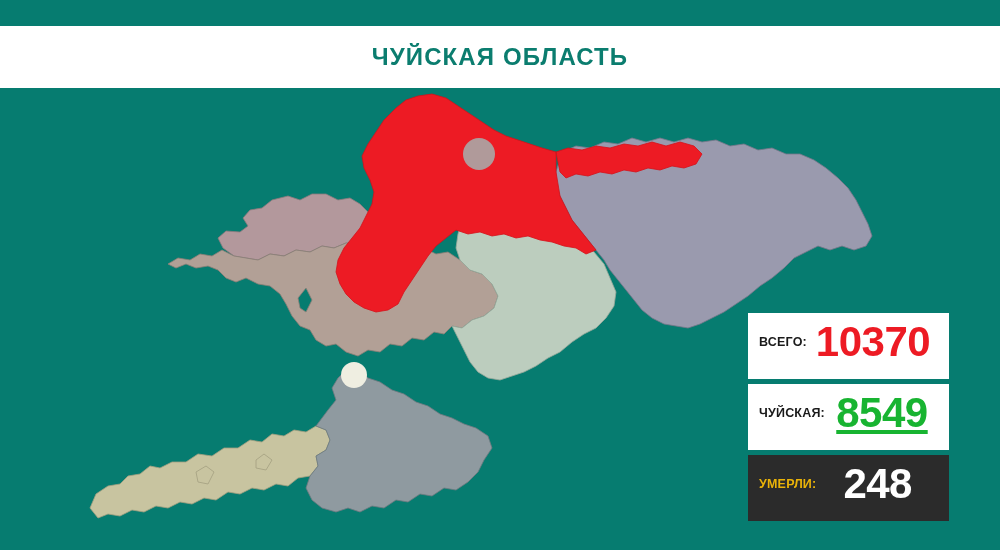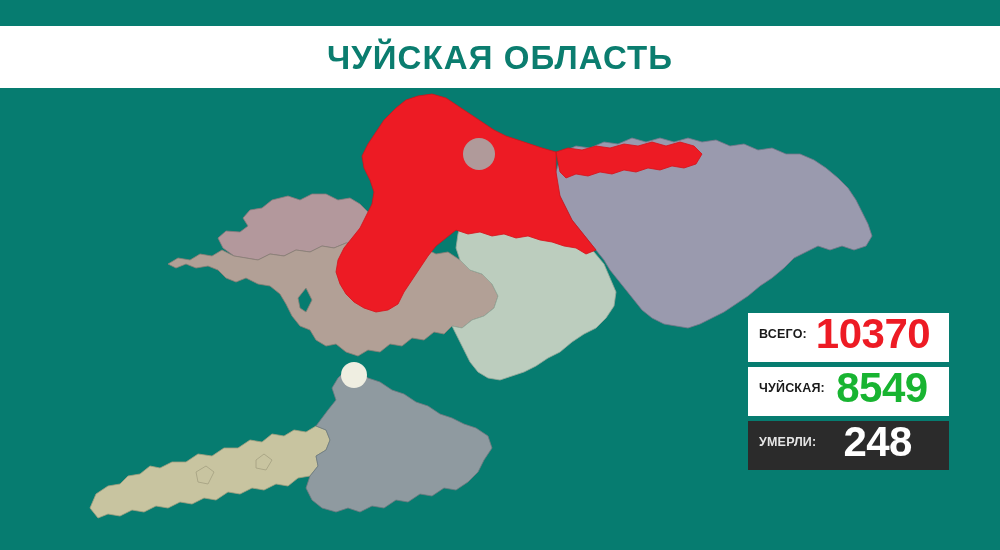--- a/index.html
+++ b/index.html
@@ -29,21 +29,21 @@
     left: 0; top: 26px;
     width: 1000px;
     height: 62px;
     background: #ffffff;
     display: flex;
     align-items: center;
     justify-content: center;
   }
   #page-title {
     color: #0b7d6f;
-    font-size: 33px;
+    font-size: 24px;
     font-weight: bold;
     letter-spacing: 1.1px;
     line-height: 1;
     white-space: nowrap;
   }
 
   
   #map-stage {
     position: absolute;
     left: 0; top: 88px;
@@ -55,36 +55,36 @@
   
   #stats-panel {
     position: absolute;
     left: 748px;
     top: 313px;
     width: 201px;
   }
   .stat-row {
     display: flex;
     align-items: center;
-    height: 49px;
+    height: 66px;
     margin-bottom: 5px;
     padding: 0 10px 8px 11px;
     box-sizing: border-box;
   }
   .stat-row:last-child { margin-bottom: 0; }
   .stat-row.light { background: #ffffff; }
   .stat-row.dark  { background: #2b2b2b; }
   .stat-label {
     font-size: 12.5px;
     font-weight: bold;
     letter-spacing: 0.2px;
     white-space: nowrap;
   }
   .stat-row.light .stat-label { color: #1a1a1a; }
-  .stat-row.dark  .stat-label { color: #e5e5e5; }
+  .stat-row.dark  .stat-label { color: #eab308; }
   .stat-value {
     flex: 1;
     text-align: center;
     font-size: 42px;
     font-weight: bold;
     line-height: 1;
     letter-spacing: -0.5px;
     white-space: nowrap;
   }
   .v-total     { color: #ed1b24; }
@@ -166,21 +166,21 @@
 
   <div id="stats-panel">
 
     <div class="stat-row light">
       <span class="stat-label">ВСЕГО:</span>
       <span class="stat-value v-total" style="color: rgb(237, 27, 36);">10370</span>
     </div>
 
     <div class="stat-row light">
       <span class="stat-label">ЧУЙСКАЯ:</span>
-      <span class="stat-value v-recovered" style="color: rgb(24, 180, 49);">8549</span>
+      <span class="stat-value v-recovered" style="color: rgb(24, 180, 49); text-decoration: underline;">8549</span>
     </div>
 
     <div class="stat-row dark">
       <span class="stat-label">УМЕРЛИ:</span>
       <span class="stat-value v-died" style="color: rgb(255, 255, 255);">248</span>
     </div>
 
   </div>
 
 </div>

